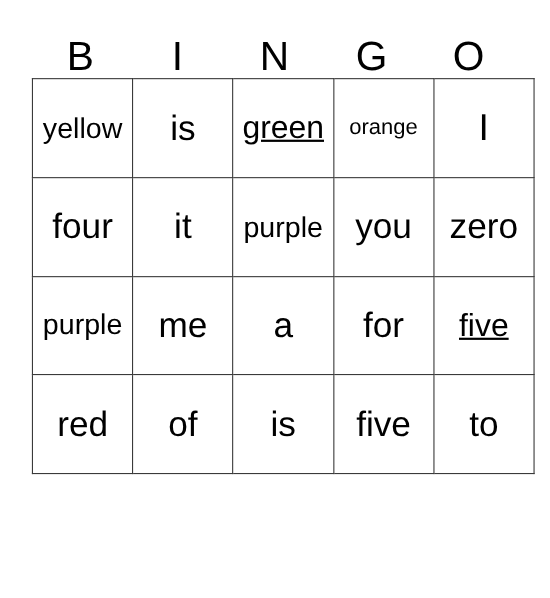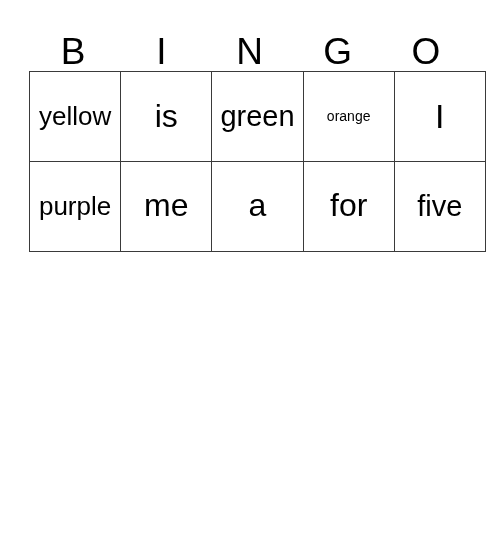--- a/index.html
+++ b/index.html
@@ -59,23 +59,23 @@
     white-space: nowrap;
   }
   .cell-text {
     display: block;
     line-height: 1.05;
   }
 
   
   .fs-xl   { font-size: 34px; }
   .fs-lg   { font-size: 32px; }
-  .fs-md   { font-size: 29px; }
+  .fs-md   { font-size: 29px; text-decoration: underline; }
   .fs-sm   { font-size: 26px; }
-  .fs-xs   { font-size: 14px; }
+  .fs-xs   { font-size: 20px; }
 </style>
 </head>
 <body>
 
 <div id="bingo-card">
 
   <div id="header-row">
       <div class="header-letter">B</div>
       <div class="header-letter">I</div>
       <div class="header-letter">N</div>
@@ -97,31 +97,65 @@
           </td>
           <td>
             <span class="cell-text fs-xs">orange</span>
           </td>
           <td>
             <span class="cell-text fs-xl">I</span>
           </td>
         </tr>
         <tr>
           <td>
+            <span class="cell-text fs-lg">four</span>
+          </td>
+          <td>
+            <span class="cell-text fs-lg">it</span>
+          </td>
+          <td>
+            <span class="cell-text fs-sm">purple</span>
+          </td>
+          <td>
+            <span class="cell-text fs-lg">you</span>
+          </td>
+          <td>
+            <span class="cell-text fs-lg">zero</span>
+          </td>
+        </tr>
+        <tr>
+          <td>
             <span class="cell-text fs-sm">purple</span>
           </td>
           <td>
             <span class="cell-text fs-lg">me</span>
           </td>
           <td>
             <span class="cell-text fs-lg">a</span>
           </td>
           <td>
             <span class="cell-text fs-lg">for</span>
           </td>
           <td>
             <span class="cell-text fs-md">five</span>
           </td>
         </tr>
+        <tr>
+          <td>
+            <span class="cell-text fs-lg">red</span>
+          </td>
+          <td>
+            <span class="cell-text fs-lg">of</span>
+          </td>
+          <td>
+            <span class="cell-text fs-lg">is</span>
+          </td>
+          <td>
+            <span class="cell-text fs-lg">five</span>
+          </td>
+          <td>
+            <span class="cell-text fs-lg">to</span>
+          </td>
+        </tr>
       </tbody>
   </table>
 
 </div>
 
 </body></html>

